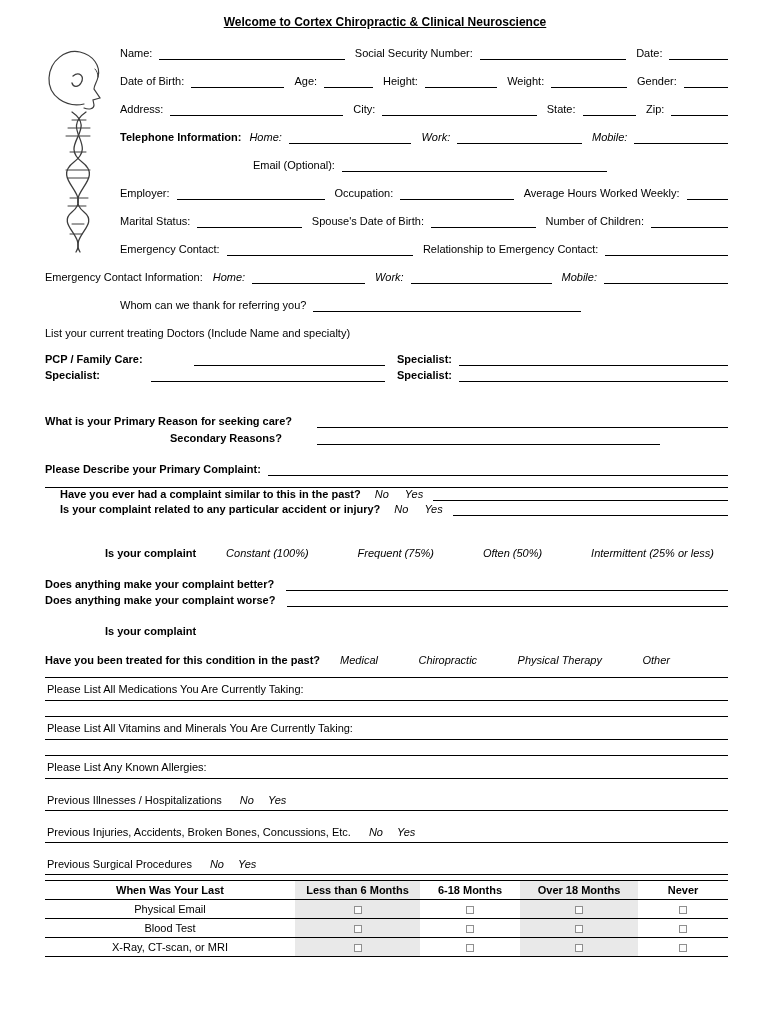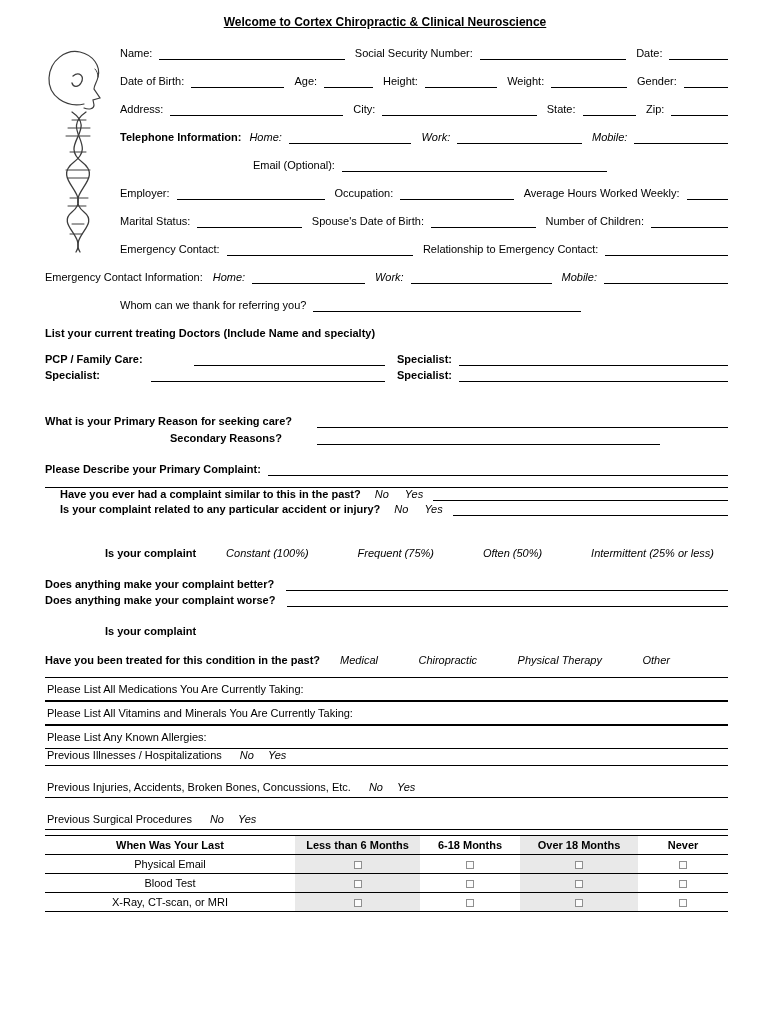--- a/index.html
+++ b/index.html
@@ -15,22 +15,22 @@
   .lbl{white-space:nowrap;line-height:13px;}
   .b{font-weight:bold;}
   .i{font-style:italic;}
   .ln{flex:1 1 0;height:13px;border-bottom:1px solid #000;margin-left:7px;margin-right:10px;min-width:18px;}
   .ln.last{margin-right:0;}
   .lnf{flex:0 0 auto;height:13px;border-bottom:1px solid #000;margin-left:7px;}
   .doccol{flex:0 0 352px;display:flex;align-items:flex-end;gap:44px;}
   .doccol .ln{margin-right:12px;}
   .fullline{border-bottom:1px solid #000;height:0;margin-top:11px;}
   .opts{flex:1 1 auto;display:flex;justify-content:space-between;align-items:flex-end;}
-  .dochead{margin:8px 0 14px 0;font-weight:bold;}
-  .hist{border-top:1px solid #000;border-bottom:1px solid #000;padding:5px 2px 4px 2px;}
+  .dochead{margin:8px 0 14px 0;font-weight:normal;}
+  .hist{border-top:1px solid #000;border-bottom:1px solid #000;padding:5px 2px 4px 2px;margin-bottom:15px;}
   .prev{display:flex;align-items:flex-end;border-bottom:1px solid #000;padding:0 2px 3px 2px;margin-bottom:15px;}
   table.when{width:100%;border-collapse:collapse;border-bottom:1px solid #000;}
   table.when th,table.when td{border-top:1px solid #000;padding:3px 4px;font-size:11px;text-align:center;font-weight:normal;}
   table.when th{font-weight:bold;}
   th.c1,td.c1{text-align:left;width:250px;}
   .c2{width:125px;}
   .c3{width:100px;}
   .c4{width:118px;}
   .c5{width:90px;}
   .shade{background:var(--shade,#e9e9e9);}

